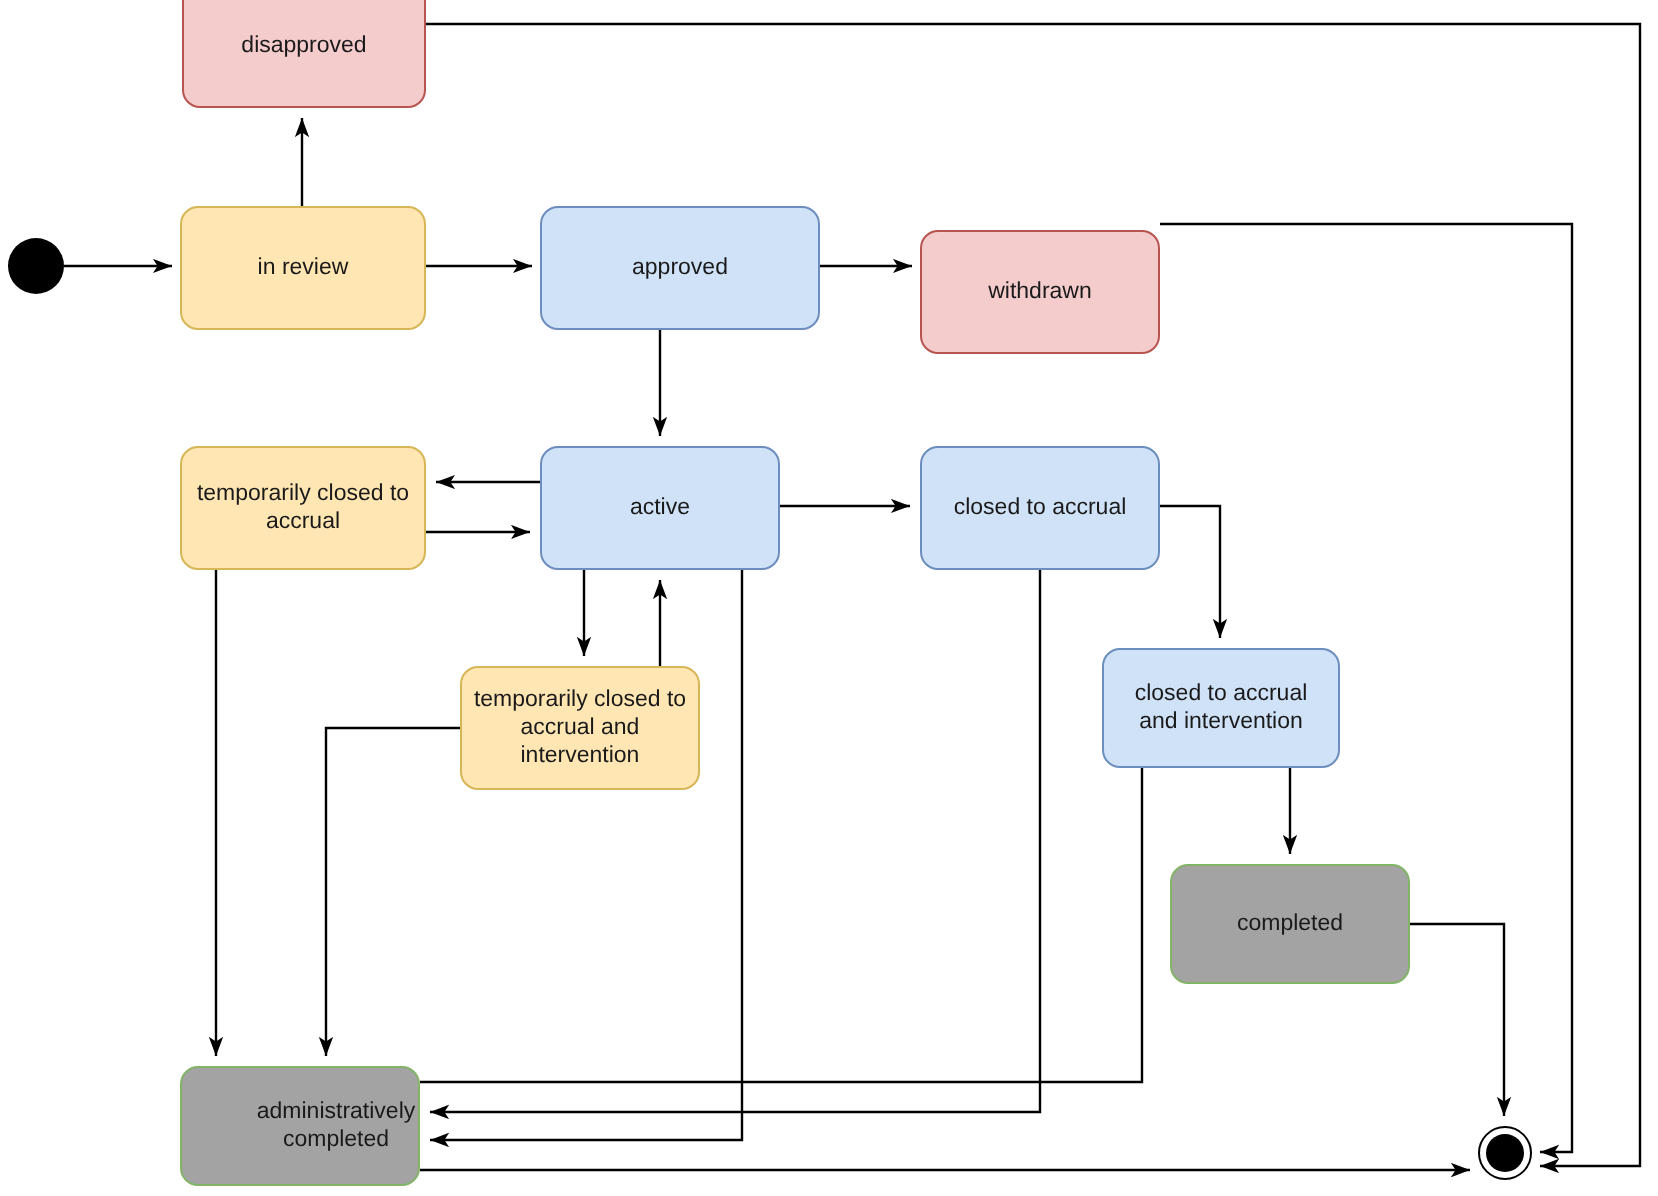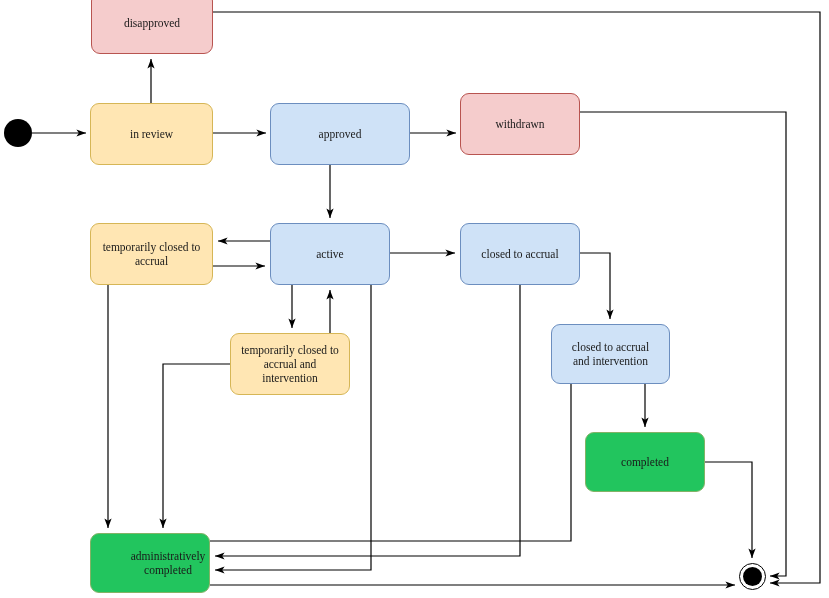--- a/index.html
+++ b/index.html
@@ -35,26 +35,25 @@
     text-align: center;
     font-size: 11.5px;
     line-height: 14px;
     color: #1a1a1a;
     z-index: 3;
     padding: 2px 5px;
   }
   .node-label {
     display: block;
     white-space: pre-line;
-    font-family: Liberation Serif, serif;
   }
   .n-yellow { background: #ffe6b3; border-color: #d6b656; }
   .n-blue   { background: #cfe2f7; border-color: #6c8ebf; }
   .n-red    { background: #f5cccc; border-color: #b85450; }
-  .n-green  { background: #22c55e; border-color: #82b366; }
+  .n-green  { background: #a3a3a3; border-color: #82b366; }
 
   .endpoint {
     position: absolute;
     z-index: 4;
   }
   .start-dot {
     border-radius: 50%;
     background: #000000;
   }
   .end-ring {
@@ -134,21 +133,21 @@
   </div>
 
   <div class="node n-yellow" style="left:90px; top:103px; width:123px; height:62px;">
     <span class="node-label">in review</span>
   </div>
 
   <div class="node n-blue" style="left:270px; top:103px; width:140px; height:62px;">
     <span class="node-label">approved</span>
   </div>
 
-  <div class="node n-red" style="left:460px; top:93px; width:120px; height:62px;">
+  <div class="node n-red" style="left:460px; top:115px; width:120px; height:62px;">
     <span class="node-label">withdrawn</span>
   </div>
 
   <div class="node n-yellow" style="left:90px; top:223px; width:123px; height:62px;">
     <span class="node-label">temporarily closed to
 accrual</span>
   </div>
 
   <div class="node n-blue" style="left:270px; top:223px; width:120px; height:62px;">
     <span class="node-label">active</span>

